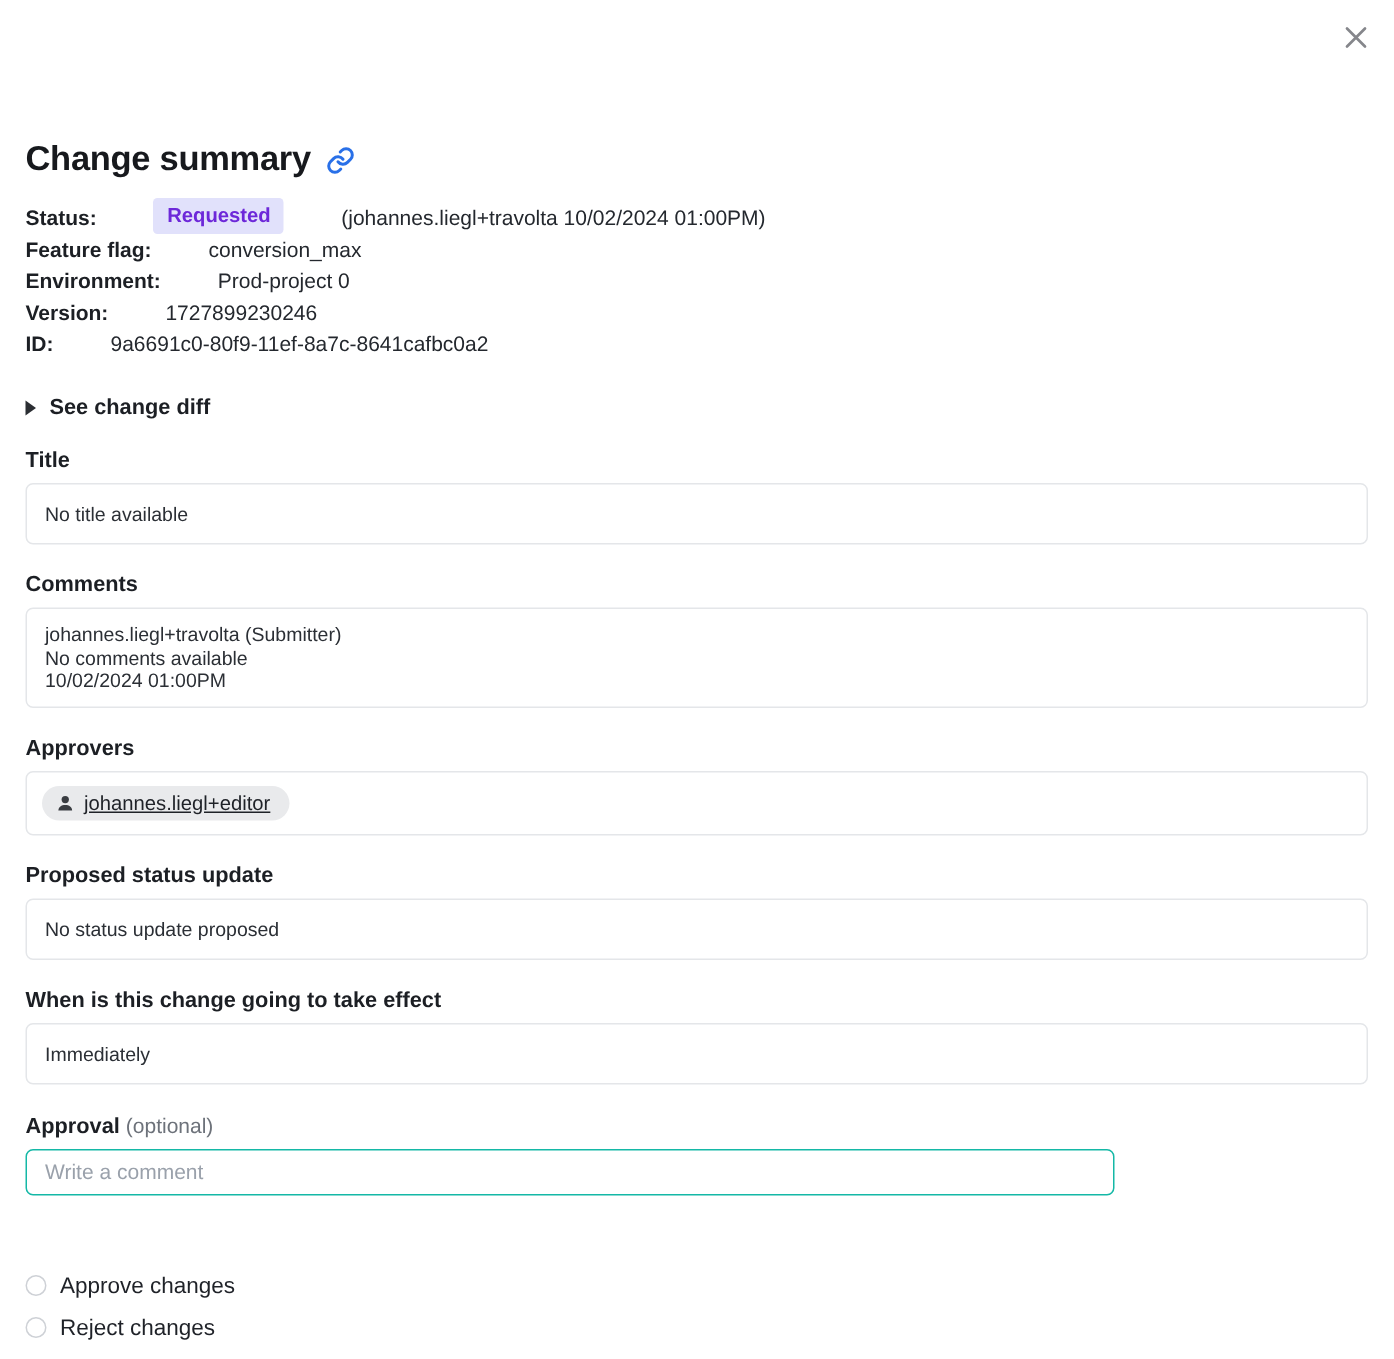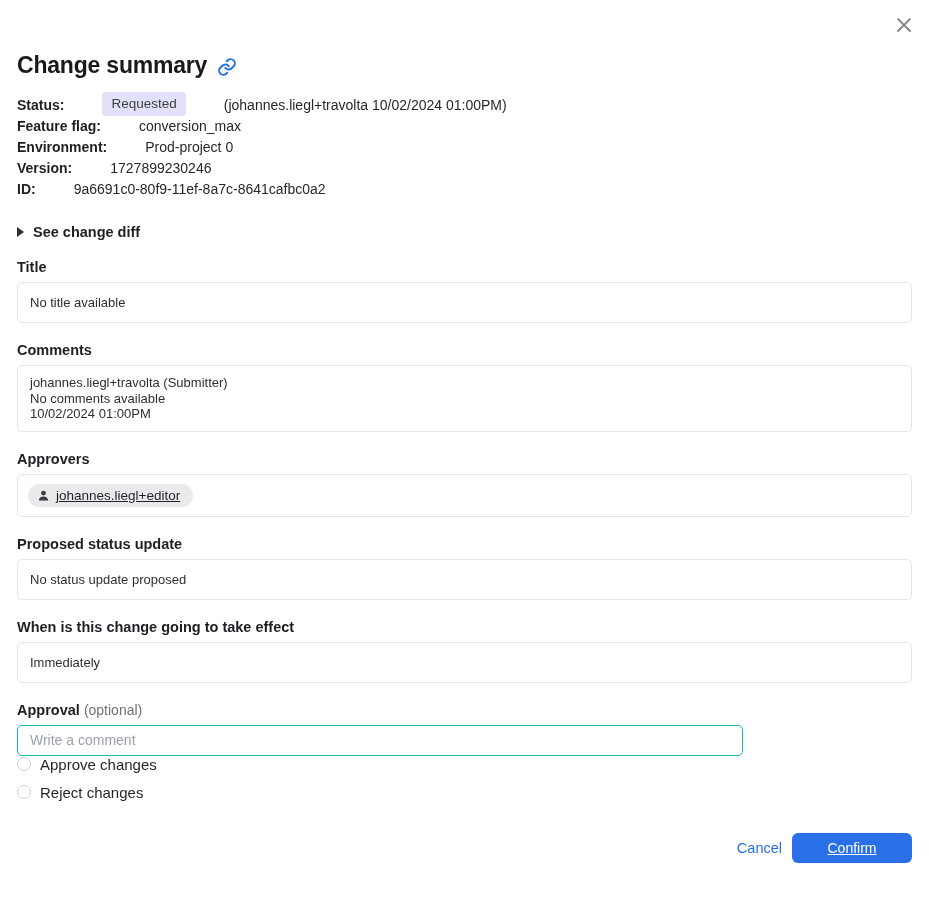--- a/index.html
+++ b/index.html
@@ -26,20 +26,21 @@
     border: none;
     cursor: pointer;
     display: flex;
     align-items: center;
     justify-content: center;
   }
   .title-row {
     display: flex;
     align-items: center;
     gap: 10px;
+    margin-top: 40px;
   }
   h1.page-title {
     font-size: 23px;
     font-weight: 700;
     color: #17191d;
     letter-spacing: -0.2px;
   }
   .link-icon-btn {
     background: none;
     border: none;
@@ -57,23 +58,23 @@
     line-height: 21px;
     color: #24282e;
     display: flex;
     align-items: flex-end;
     gap: 31px;
   }
   .meta-row b { font-weight: 700; color: #1c1f24; margin-right: 7px; }
   .status-badge {
     display: inline-block;
     background: #e1e1fb;
-    color: #404040;
+    color: #6d28d9;
     font-size: 13.5px;
-    font-weight: 400;
+    font-weight: 700;
     padding: 1px 9px 2px 9px;
     border-radius: 3px;
     margin-right: 7px;
   }
   .diff-toggle {
     margin-top: 24px;
     display: flex;
     align-items: center;
     gap: 9px;
     background: none;
@@ -136,21 +137,21 @@
     height: 31px;
     border: 1px solid #14b8a6;
     border-radius: 5px;
     padding: 0 12px;
     font-family: inherit;
     font-size: 14px;
     color: #2b2f35;
     outline: none;
   }
   .comment-input::placeholder { color: #9aa1ab; }
-  .choices { }
+  .choices { margin-top: 52px; }
   .radio-row {
     display: flex;
     align-items: center;
     gap: 9px;
     margin-bottom: 11px;
     cursor: pointer;
   }
   .radio-row input[type="radio"] {
     appearance: none;
     -webkit-appearance: none;

